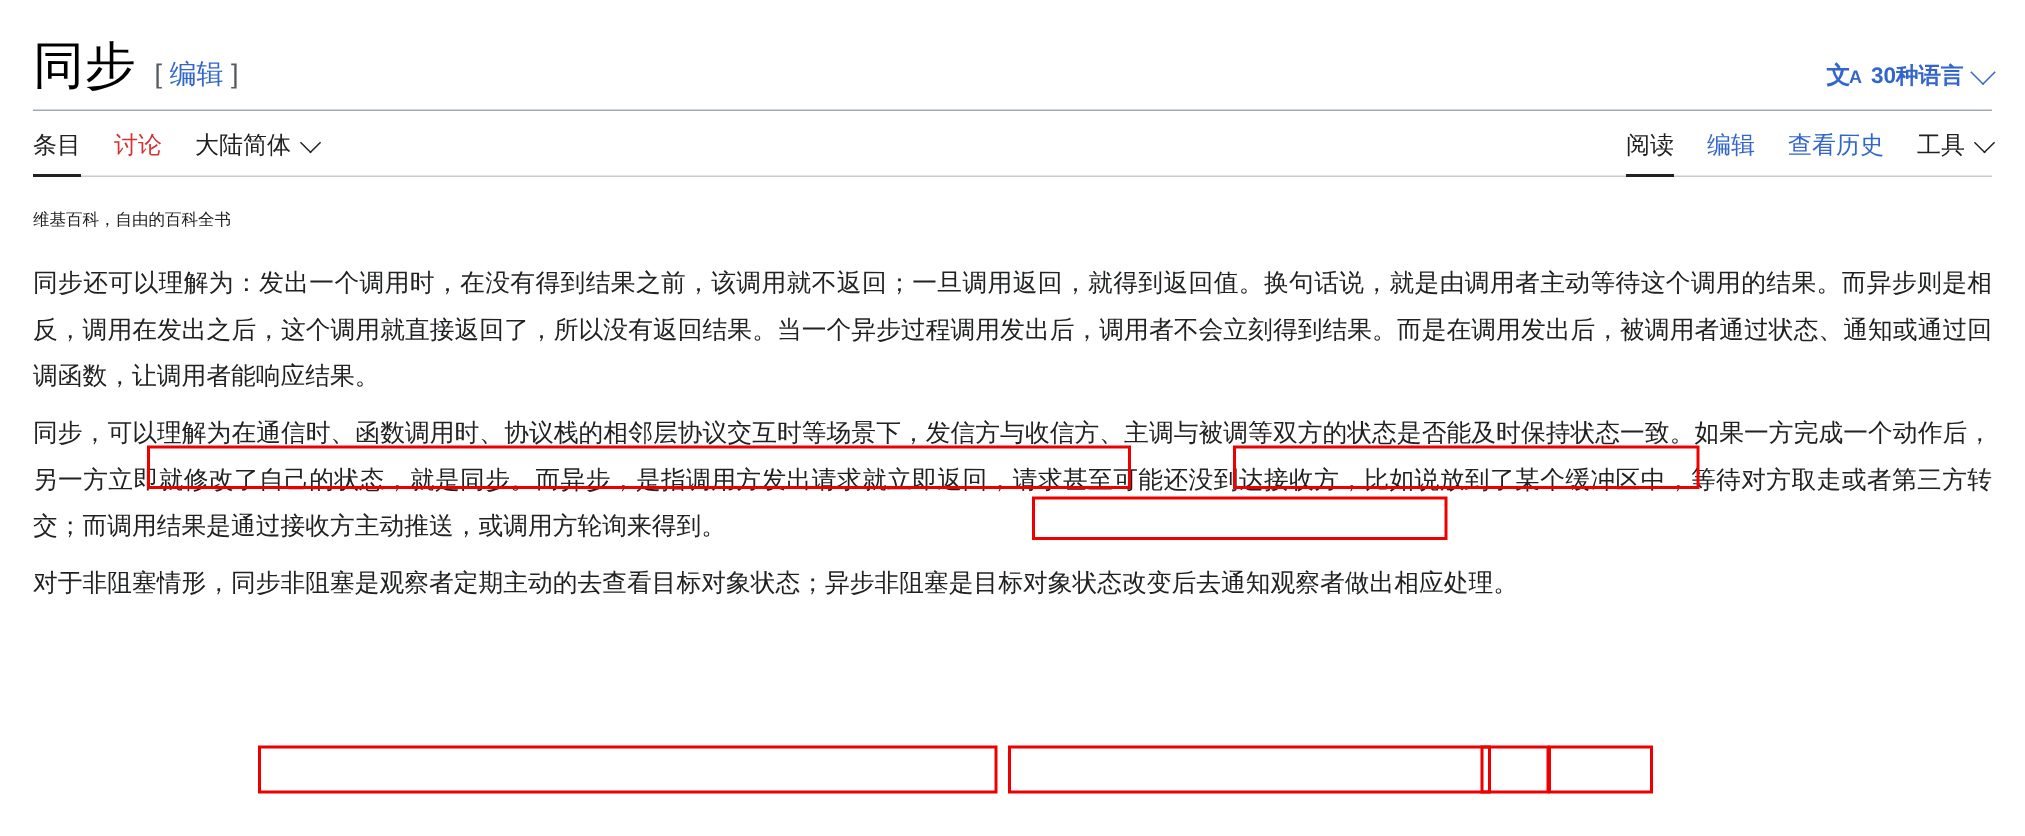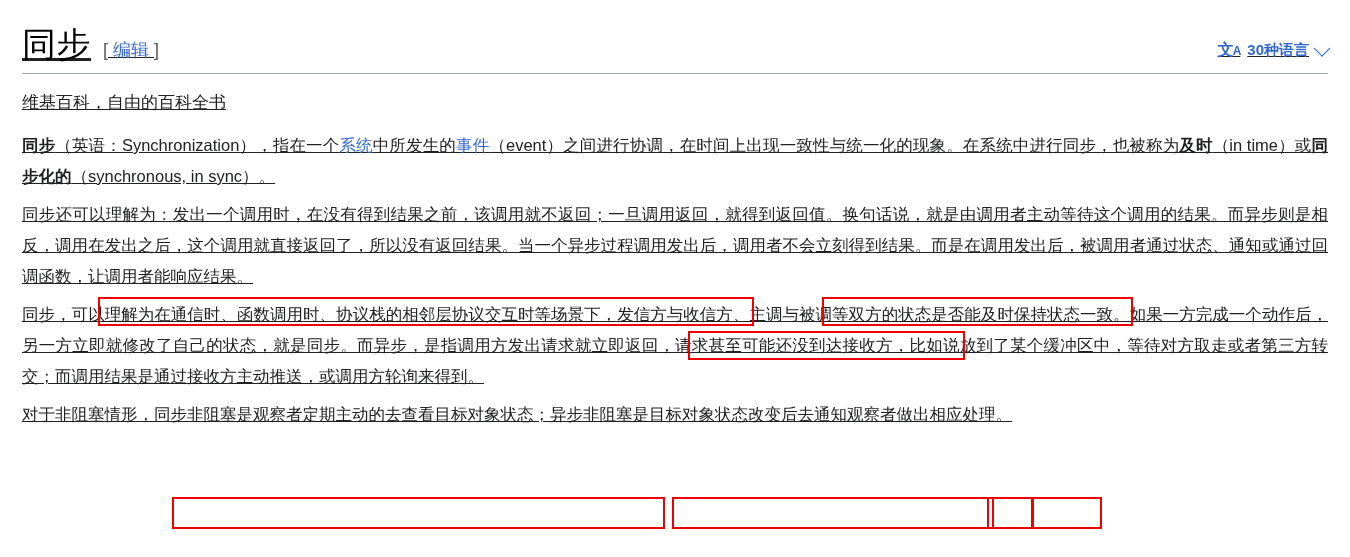--- a/index.html
+++ b/index.html
@@ -14,21 +14,20 @@
     font-family: "Liberation Sans", "DejaVu Sans", sans-serif;
     color: #202122;
     -webkit-font-smoothing: antialiased;
   }
   .page {
     position: relative;
     width: 1350px;
     height: 557px;
     padding: 0;
     box-sizing: border-box;
-    text-decoration: underline;
   }
 
   
   .title-row {
     display: flex;
     align-items: flex-end;
     justify-content: space-between;
     padding: 14px 22px 0 22px;
     box-sizing: border-box;
   }
@@ -156,21 +155,21 @@
   }
 
   
   .content {
     padding: 16px 22px 0 22px;
     box-sizing: border-box;
     font-size: 16.5px;
     line-height: 31px;
   }
   .tagline {
-    font-size: 17px;
+    font-size: 11px;
     color: #202122;
     margin: 0 0 14px 0;
     line-height: 26px;
   }
   .para {
     margin: 0 0 7px 0;
     text-align: justify;
     text-justify: inter-ideograph;
   }
   .para a {
@@ -205,25 +204,44 @@
 
     <div class="lang-btn">
       <span class="lang-glyph">文<span class="small-a">A</span></span>
       <span>30种语言</span>
       <span class="chev"></span>
     </div>
   </div>
 
   <hr class="title-rule">
 
+  <div class="tabbar">
+    <div class="tabs-left">
+      <div class="tab selected">条目</div>
+      <div class="tab redlink">讨论</div>
+      <div class="tab plain tab-with-chev">
+        <span>大陆简体</span>
+        <span class="chev"></span>
+      </div>
+    </div>
+
+    <div class="tabs-right">
+      <div class="tab selected">阅读</div>
+      <div class="tab">编辑</div>
+      <div class="tab">查看历史</div>
+      <div class="tab plain tab-with-chev">
+        <span>工具</span>
+        <span class="chev"></span>
+      </div>
+    </div>
+  </div>
 
   <div class="content">
     <div class="tagline">维基百科，自由的百科全书</div>
     <div id="paragraphs">
-        <div class="para"><b>同步</b><span>（英语：Synchronization），指在一个</span><a href="#">系统</a><span>中所发生的</span><a href="#">事件</a><span>（event）之间进行协调，在时间上出现一致性与统一化的现象。在系统中进行同步，也被称为</span><b>及时</b><span>（in time）或</span><b>同步化的</b><span>（synchronous, in sync）。</span></div>
         <div class="para"><span>同步还可以理解为：发出一个调用时，在没有得到结果之前，该调用就不返回；一旦调用返回，就得到返回值。换句话说，就是由调用者主动等待这个调用的结果。而异步则是相反，调用在发出之后，这个调用就直接返回了，所以没有返回结果。当一个异步过程调用发出后，调用者不会立刻得到结果。而是在调用发出后，被调用者通过状态、通知或通过回调函数，让调用者能响应结果。</span></div>
         <div class="para"><span>同步，可以理解为在通信时、函数调用时、协议栈的相邻层协议交互时等场景下，发信方与收信方、主调与被调等双方的状态是否能及时保持状态一致。如果一方完成一个动作后，另一方立即就修改了自己的状态，就是同步。而异步，是指调用方发出请求就立即返回，请求甚至可能还没到达接收方，比如说放到了某个缓冲区中，等待对方取走或者第三方转交；而调用结果是通过接收方主动推送，或调用方轮询来得到。</span></div>
         <div class="para"><span>对于非阻塞情形，同步非阻塞是观察者定期主动的去查看目标对象状态；异步非阻塞是目标对象状态改变后去通知观察者做出相应处理。</span></div>
       </div>
   </div>
 
   <div id="annot-layer">
       <div class="annot" style="left: 98px; top: 297px; width: 656px; height: 29px; border-color: rgb(238, 0, 0);"></div>
       <div class="annot" style="left: 822px; top: 297px; width: 311px; height: 29px; border-color: rgb(238, 0, 0);"></div>
       <div class="annot" style="left: 688px; top: 331px; width: 277px; height: 29px; border-color: rgb(238, 0, 0);"></div>

